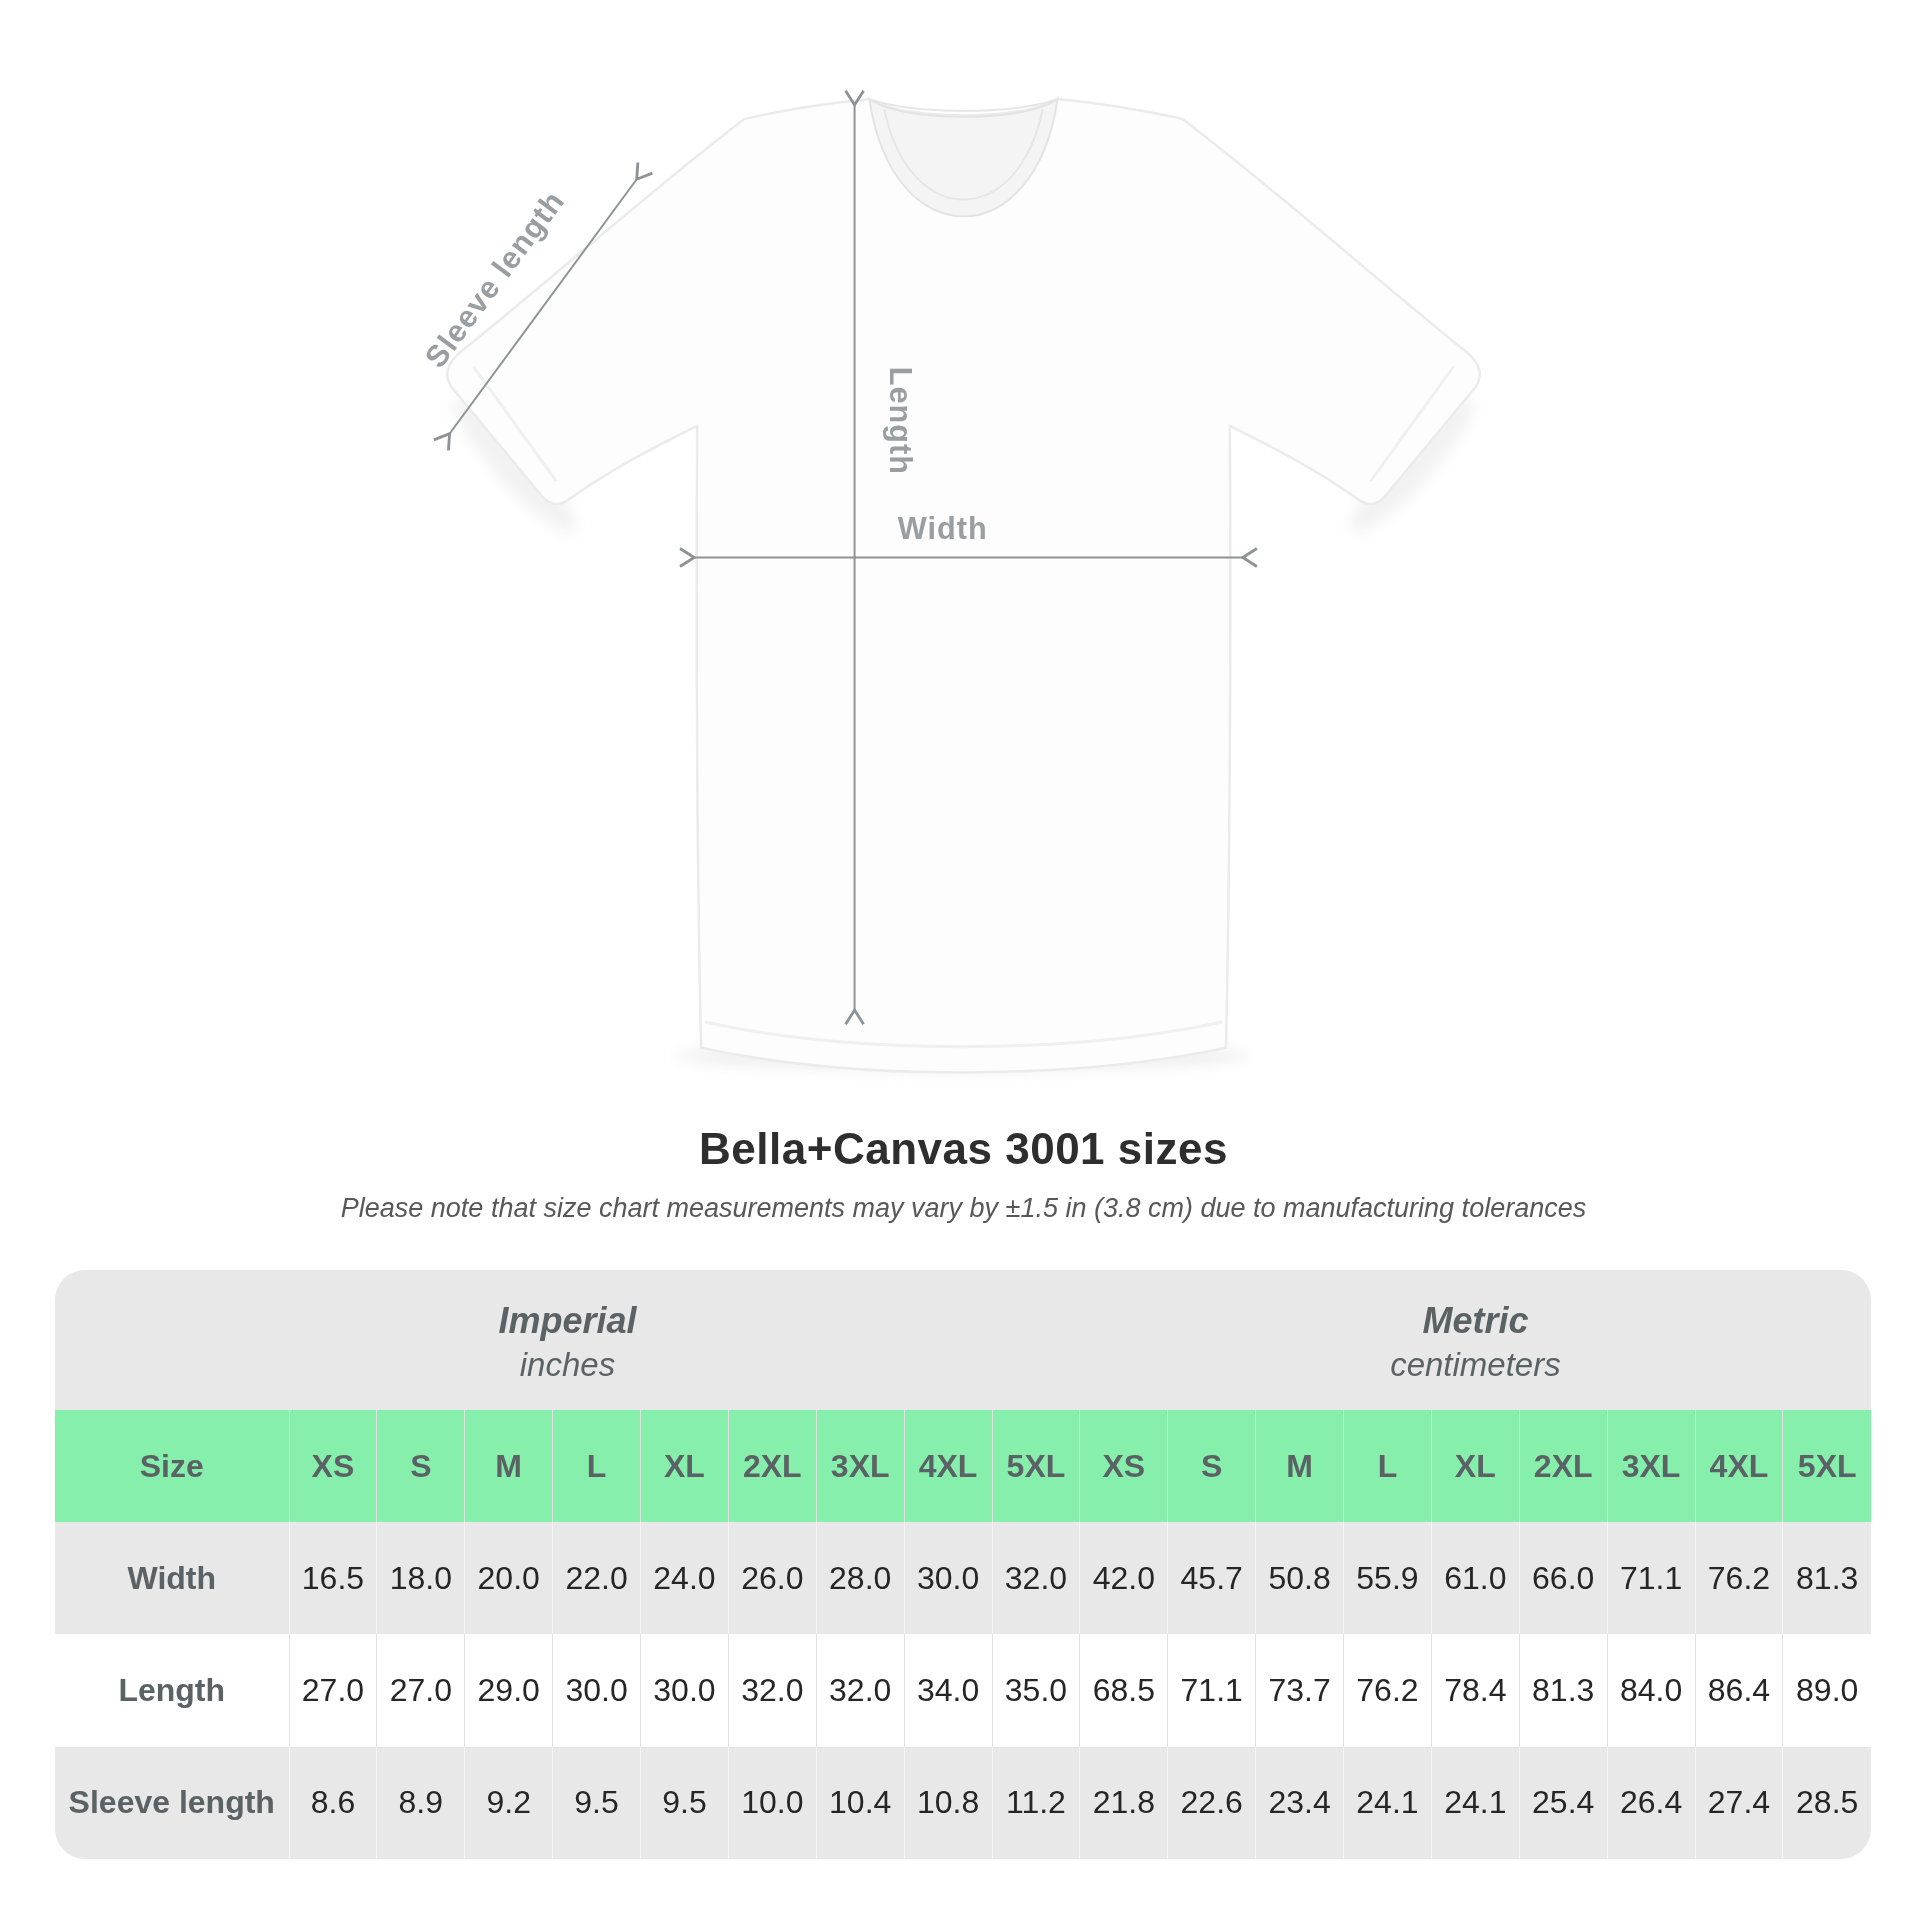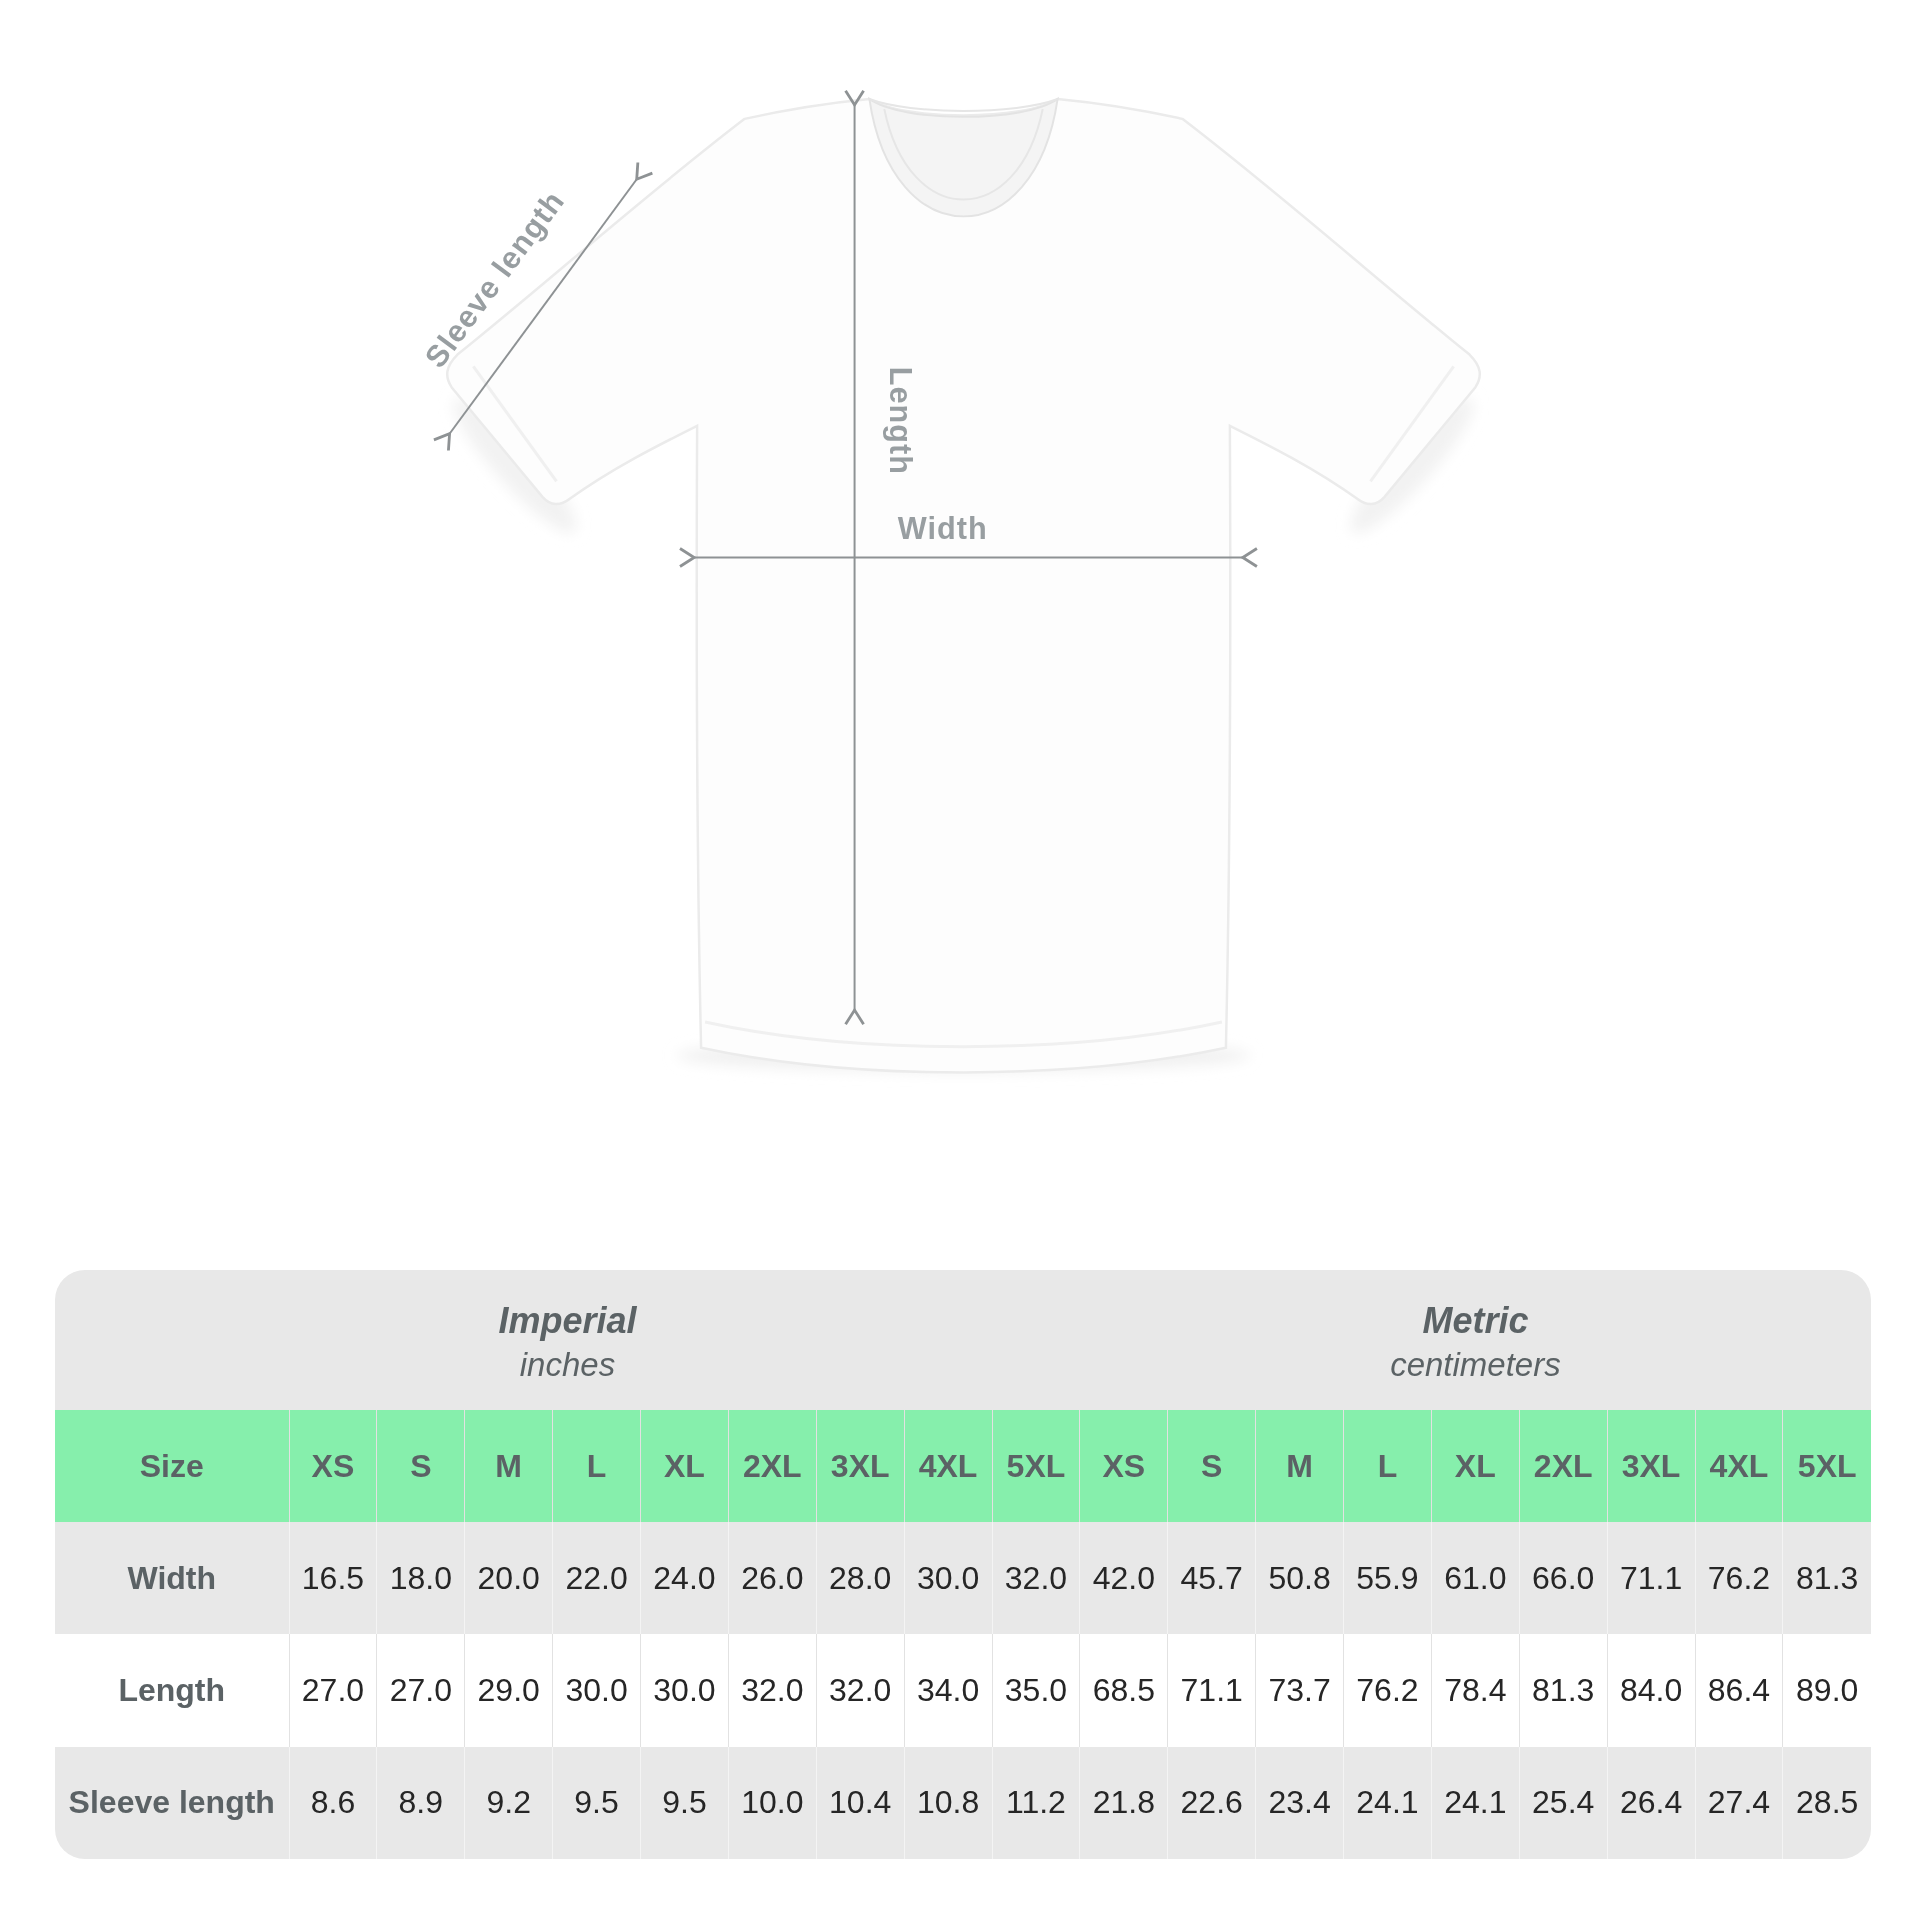--- a/index.html
+++ b/index.html
@@ -124,20 +124,22 @@
       <line x1="863" y1="106" x2="863" y2="1020" marker-start="url(#ah)" marker-end="url(#ah)"></line>
       <line x1="701" y1="563" x2="1255" y2="563" marker-start="url(#ah)" marker-end="url(#ah)"></line>
       <line x1="643" y1="181" x2="454" y2="438" marker-start="url(#ah)" marker-end="url(#ah)"></line>
     </g>
 
     <text class="diagram-label" transform="translate(508,288) rotate(-53.5)" text-anchor="middle">Sleeve length</text>
     <text class="diagram-label" transform="translate(899,425) rotate(90)" text-anchor="middle">Length</text>
     <text class="diagram-label" x="952" y="544" text-anchor="middle">Width</text>
   </svg>
 
+  <h1 class="page-title">Bella+Canvas 3001 sizes</h1>
+  <p class="page-subtitle">Please note that size chart measurements may vary by ±1.5 in (3.8 cm) due to manufacturing tolerances</p>
 
   <div class="table-wrap">
     <table class="sizes">
       <colgroup>
         <col class="label-col">
       </colgroup>
       <thead>
         <tr class="units-row">
           <th colspan="10">
             <div class="unit-name">Imperial</div>

